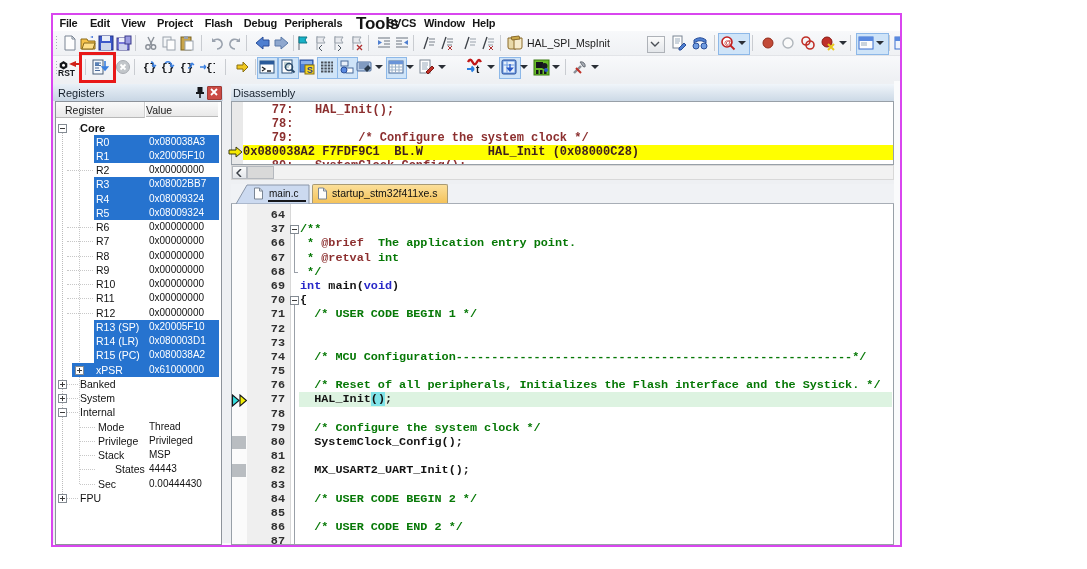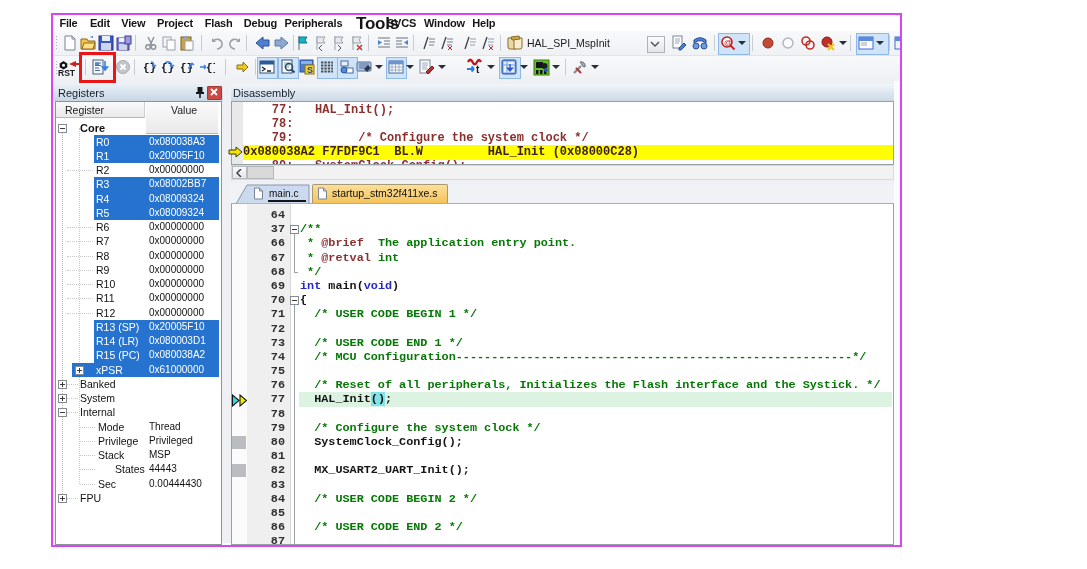--- a/index.html
+++ b/index.html
@@ -328,21 +328,21 @@
       <rect x="3.5" y="1" width="5" height="6" fill="#16181c"></rect>
       <path d="M2 7h8" stroke="#16181c" stroke-width="2"></path>
       <path d="M6 8v4" stroke="#16181c" stroke-width="1.6"></path>
     </svg>
 <div class="a" style="left:154px;top:71px;width:13px;height:12px;background:#cb4a44;border:1px solid #a03a34;border-radius:1px;"></div>
 <svg class="a" style="left:157px;top:73px" width="9" height="9" viewBox="0 0 9 9">
       <path d="M1 1l6 6M7 1L1 7" stroke="#fff" stroke-width="1.8"></path>
     </svg>
 <div class="a" style="left:2px;top:86px;width:165px;height:442px;background:#fff;border:1px solid #8d939b;"></div>
 <div class="a" style="left:3px;top:87px;width:89px;height:16px;background:linear-gradient(#fafafa,#e9e9e9);border-right:1px solid #cfcfcf;border-bottom:1px solid #b8b8b8;font-size:10.5px;line-height:17px;color:#1a1a1a;padding-left:9px;box-sizing:border-box;">Register</div>
-<div class="a" style="left:93px;top:87px;width:72px;height:32px;background:linear-gradient(#fafafa,#e9e9e9);border-bottom:1px solid #b8b8b8;font-size:10.5px;line-height:17px;color:#1a1a1a;padding-left:25px;box-sizing:border-box;">Value</div>
+<div class="a" style="left:93px;top:87px;width:72px;height:15px;background:linear-gradient(#fafafa,#e9e9e9);border-bottom:1px solid #b8b8b8;font-size:10.5px;line-height:17px;color:#1a1a1a;padding-left:0;box-sizing:border-box;">Value</div>
 <div class="a" style="left:9px;top:112.5px;width:1px;height:370.24px;border-left:1px dotted #bcbcbc;"></div>
 <div class="a" style="left:26px;top:112.5px;width:1px;height:356.0px;border-left:1px dotted #c8c8c8;"></div>
 <svg class="a" style="left:5px;top:108.5px" width="9" height="9" viewBox="0 0 9 9">
       <rect x="0.5" y="0.5" width="8" height="8" fill="#fff" stroke="#848b93"></rect>
       <path d="M2 4.5h5" stroke="#3a3a3a"></path>
     </svg>
 <div class="a" style="left:27px;top:105.5px;width:60px;height:14.24px;font-size:11px;line-height:14.24px;color:#111;font-weight:bold;white-space:nowrap;">Core</div>
 <div class="a" style="left:41px;top:119.74px;width:125px;height:14.24px;background:#2673cf;"></div>
 <div class="a" style="left:43px;top:119.74px;width:60px;height:14.24px;font-size:10.5px;line-height:14.24px;color:#fff;font-weight:normal;white-space:nowrap;">R0</div>
 <div class="a" style="left:96px;top:119.74px;width:70px;height:14.24px;font-size:10px;line-height:14.24px;color:#fff;white-space:nowrap;">0x080038A3</div>
@@ -493,21 +493,20 @@
 <div class="a" style="left:194px;top:249.76px;width:38px;height:14.19px;font-family:&quot;Liberation Mono&quot;,monospace;font-size:11.8px;letter-spacing:0;white-space:pre;line-height:14.19px;color:#2f2f2f;text-align:right;font-weight:bold;">68</div>
 <div class="a" style="left:247px;top:249.76px;width:593px;height:14.19px;font-family:&quot;Liberation Mono&quot;,monospace;font-size:11.8px;letter-spacing:0;white-space:pre;line-height:14.19px;color:#141414;font-weight:bold;"><span style="color:#067806;"> */</span></div>
 <div class="a" style="left:194px;top:263.95px;width:38px;height:14.19px;font-family:&quot;Liberation Mono&quot;,monospace;font-size:11.8px;letter-spacing:0;white-space:pre;line-height:14.19px;color:#2f2f2f;text-align:right;font-weight:bold;">69</div>
 <div class="a" style="left:247px;top:263.95px;width:593px;height:14.19px;font-family:&quot;Liberation Mono&quot;,monospace;font-size:11.8px;letter-spacing:0;white-space:pre;line-height:14.19px;color:#141414;font-weight:bold;"><span style="color:#2727c8;">int</span><span style="color:#141414;"> main(</span><span style="color:#2727c8;">void</span><span style="color:#141414;">)</span></div>
 <div class="a" style="left:194px;top:278.14px;width:38px;height:14.19px;font-family:&quot;Liberation Mono&quot;,monospace;font-size:11.8px;letter-spacing:0;white-space:pre;line-height:14.19px;color:#2f2f2f;text-align:right;font-weight:bold;">70</div>
 <div class="a" style="left:247px;top:278.14px;width:593px;height:14.19px;font-family:&quot;Liberation Mono&quot;,monospace;font-size:11.8px;letter-spacing:0;white-space:pre;line-height:14.19px;color:#141414;font-weight:bold;"><span style="color:#141414;">{</span></div>
 <div class="a" style="left:194px;top:292.33px;width:38px;height:14.19px;font-family:&quot;Liberation Mono&quot;,monospace;font-size:11.8px;letter-spacing:0;white-space:pre;line-height:14.19px;color:#2f2f2f;text-align:right;font-weight:bold;">71</div>
 <div class="a" style="left:247px;top:292.33px;width:593px;height:14.19px;font-family:&quot;Liberation Mono&quot;,monospace;font-size:11.8px;letter-spacing:0;white-space:pre;line-height:14.19px;color:#141414;font-weight:bold;"><span style="color:#067806;">  /* USER CODE BEGIN 1 */</span></div>
 <div class="a" style="left:194px;top:306.52px;width:38px;height:14.19px;font-family:&quot;Liberation Mono&quot;,monospace;font-size:11.8px;letter-spacing:0;white-space:pre;line-height:14.19px;color:#2f2f2f;text-align:right;font-weight:bold;">72</div>
 <div class="a" style="left:194px;top:320.71px;width:38px;height:14.19px;font-family:&quot;Liberation Mono&quot;,monospace;font-size:11.8px;letter-spacing:0;white-space:pre;line-height:14.19px;color:#2f2f2f;text-align:right;font-weight:bold;">73</div>
-<div class="a" style="left:247px;top:320.71px;width:593px;height:14.19px;font-family:&quot;Liberation Mono&quot;,monospace;font-size:11.8px;letter-spacing:0;white-space:pre;line-height:14.19px;color:#141414;font-weight:bold;"><span style="color:#067806;">  /* USER CODE END 1 */</span></div>
 <div class="a" style="left:194px;top:334.9px;width:38px;height:14.19px;font-family:&quot;Liberation Mono&quot;,monospace;font-size:11.8px;letter-spacing:0;white-space:pre;line-height:14.19px;color:#2f2f2f;text-align:right;font-weight:bold;">74</div>
 <div class="a" style="left:247px;top:334.9px;width:593px;height:14.19px;font-family:&quot;Liberation Mono&quot;,monospace;font-size:11.8px;letter-spacing:0;white-space:pre;line-height:14.19px;color:#141414;font-weight:bold;"><span style="color:#067806;">  /* MCU Configuration--------------------------------------------------------*/</span></div>
 <div class="a" style="left:194px;top:349.09000000000003px;width:38px;height:14.19px;font-family:&quot;Liberation Mono&quot;,monospace;font-size:11.8px;letter-spacing:0;white-space:pre;line-height:14.19px;color:#2f2f2f;text-align:right;font-weight:bold;">75</div>
 <div class="a" style="left:194px;top:363.28px;width:38px;height:14.19px;font-family:&quot;Liberation Mono&quot;,monospace;font-size:11.8px;letter-spacing:0;white-space:pre;line-height:14.19px;color:#2f2f2f;text-align:right;font-weight:bold;">76</div>
 <div class="a" style="left:247px;top:363.28px;width:593px;height:14.19px;font-family:&quot;Liberation Mono&quot;,monospace;font-size:11.8px;letter-spacing:0;white-space:pre;line-height:14.19px;color:#141414;font-weight:bold;"><span style="color:#067806;">  /* Reset of all peripherals, Initializes the Flash interface and the Systick. */</span></div>
 <div class="a" style="left:194px;top:377.47px;width:38px;height:14.19px;font-family:&quot;Liberation Mono&quot;,monospace;font-size:11.8px;letter-spacing:0;white-space:pre;line-height:14.19px;color:#2f2f2f;text-align:right;font-weight:bold;">77</div>
 <div class="a" style="left:247px;top:377.47px;width:593px;height:14.19px;font-family:&quot;Liberation Mono&quot;,monospace;font-size:11.8px;letter-spacing:0;white-space:pre;line-height:14.19px;color:#141414;font-weight:bold;"><span style="color:#141414;">  HAL_Init</span><span style="color:#141414;background:#7fe3e8;">()</span><span style="color:#141414;">;</span></div>
 <div class="a" style="left:194px;top:391.65999999999997px;width:38px;height:14.19px;font-family:&quot;Liberation Mono&quot;,monospace;font-size:11.8px;letter-spacing:0;white-space:pre;line-height:14.19px;color:#2f2f2f;text-align:right;font-weight:bold;">78</div>
 <div class="a" style="left:194px;top:405.85px;width:38px;height:14.19px;font-family:&quot;Liberation Mono&quot;,monospace;font-size:11.8px;letter-spacing:0;white-space:pre;line-height:14.19px;color:#2f2f2f;text-align:right;font-weight:bold;">79</div>
 <div class="a" style="left:247px;top:405.85px;width:593px;height:14.19px;font-family:&quot;Liberation Mono&quot;,monospace;font-size:11.8px;letter-spacing:0;white-space:pre;line-height:14.19px;color:#141414;font-weight:bold;"><span style="color:#067806;">  /* Configure the system clock */</span></div>

